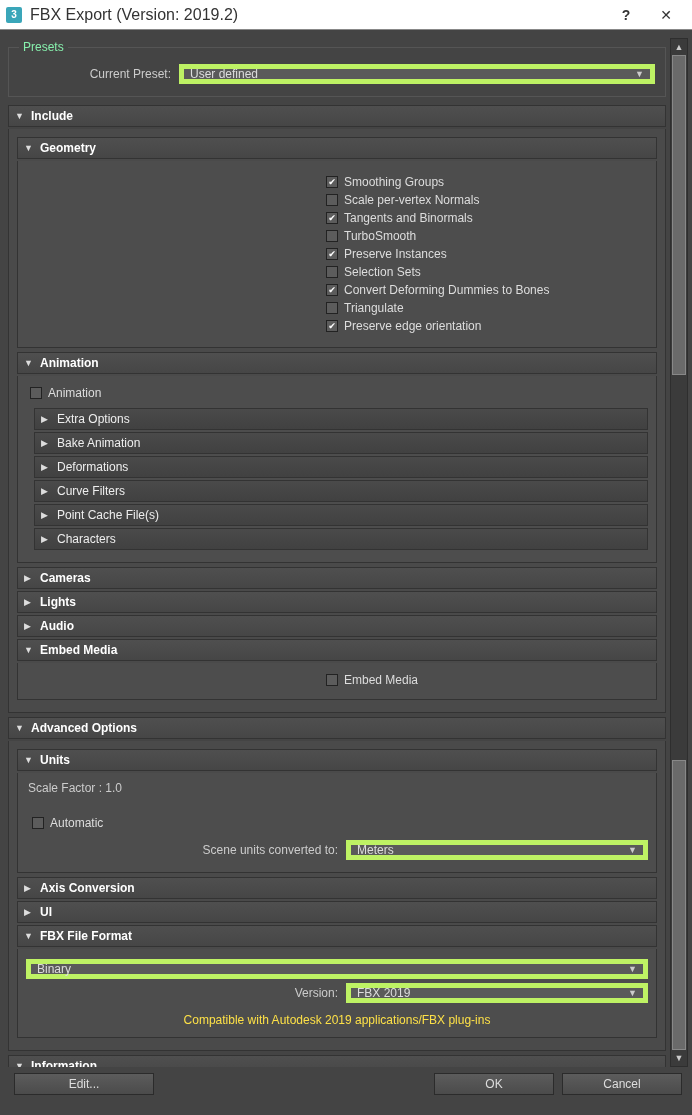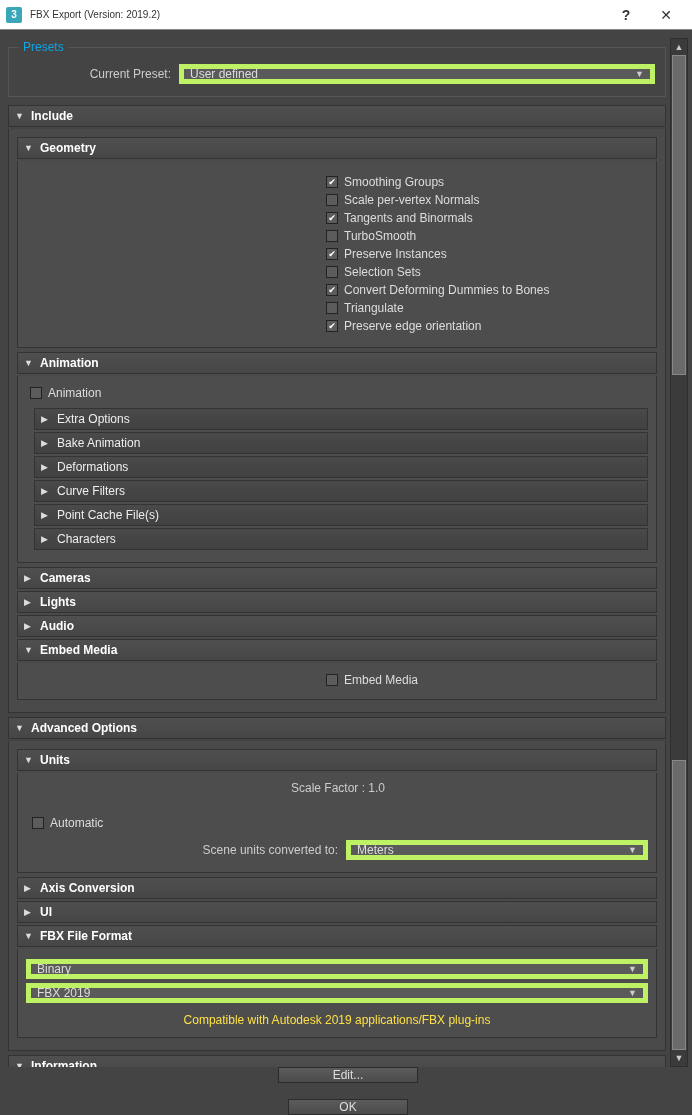--- a/index.html
+++ b/index.html
@@ -1,31 +1,31 @@
 <!DOCTYPE html>
 <html><head>
 <meta charset="utf-8">
 <style>
   * { box-sizing: border-box; margin:0; padding:0; font-family: "Segoe UI", Tahoma, sans-serif; }
   body { background:#444444; width:692px; height:1115px; overflow:hidden; font-size:12px; color:#cccccc; }
   .window { width:692px; height:1115px; background:#444444; display:flex; flex-direction:column; }
   .titlebar { height:30px; background:#ffffff; display:flex; align-items:center; padding:0 6px; color:#333; border-bottom:1px solid #888;}
   .titlebar .app-icon { width:16px; height:16px; background:#3aa6b9; border-radius:2px; margin-right:8px; display:flex; align-items:center; justify-content:center; color:#fff; font-size:10px; font-weight:bold;}
-  .titlebar .title { flex:1; color:#333; font-size:10px; }
+  .titlebar .title { flex:1; color:#333; font-size:16px; }
   .titlebar .winbtn { width:40px; height:28px; display:flex; align-items:center; justify-content:center; color:#333; font-size:14px; }
   .titlebar .winbtn.hq { font-weight:bold; }
   .content { flex:1; display:flex; flex-direction:column; padding:8px; padding-right:4px; overflow:hidden; background:#444444;}
   .scroll-area { flex:1; display:flex; overflow:hidden;}
   .scroll-body { flex:1; overflow:hidden; padding-right:4px;}
   .scrollbar { width:18px; background:#3b3b3b; display:flex; flex-direction:column; border:1px solid #2e2e2e;}
   .scrollbar .arrow { height:16px; display:flex; align-items:center; justify-content:center; color:#ccc; font-size:9px;}
   .scrollbar .track { flex:1; position:relative; }
   .scrollbar .thumb { position:absolute; left:1px; right:1px; background:#6a6a6a; border:1px solid #888;}
   fieldset.presets { border:1px solid #555; border-top:1px solid #555; margin:2px 0 8px 0; padding:8px 10px 10px 10px; background:#444; position:relative;}
-  fieldset.presets legend { padding:0 4px; color:#0ea5e9; font-size:12px; }
+  fieldset.presets legend { padding:0 4px; color:#86efac; font-size:12px; }
   .row { display:flex; align-items:center; margin:2px 0;}
   .row .lbl { text-align:right; padding-right:8px; color:#ccc;}
   .dropdown { flex:1; height:20px; background:#5a5a5a; border:5px solid #bef264; color:#ddd; padding:1px 6px; display:flex; align-items:center; justify-content:space-between; font-size:12px;}
   .dropdown .dd-arrow { font-size:9px; color:#ccc;}
   .collapse-bar { height:22px; background:linear-gradient(#4f4f4f,#464646); border:1px solid #333; display:flex; align-items:center; padding:0 6px; color:#fff; margin:2px 0; }
   .collapse-bar.sub { background:linear-gradient(#4a4a4a,#414141); color:#ddd; font-weight:normal;}
   .collapse-bar .tw { width:12px; font-size:9px; margin-right:4px; color:#ddd;}
   .collapse-bar.bold span.lbltxt { font-weight:bold; color:#fff;}
   .collapse-bar span.lbltxt { color:#eee;}
   .section-body { background:#4a4a4a; border:1px solid #333; border-top:none; padding:6px 8px 8px 8px; margin-bottom:4px;}
@@ -33,25 +33,25 @@
   .opts { padding:4px 0 2px 0;}
   .check-row { display:flex; align-items:center; margin:4px 0; padding-left:300px;}
   .check-row.noindent { padding-left:4px;}
   .chk { width:12px; height:12px; border:1px solid #222; background:#5c5c5c; margin-right:6px; display:flex; align-items:center; justify-content:center;}
   .chk.checked::after { content:"✔"; font-size:9px; color:#fff; line-height:1;}
   .chk-label { color:#ddd;}
   .subsections { padding:2px 0;}
   .form-row { display:flex; align-items:center; margin:4px 0;}
   .form-row .flab { width:320px; text-align:right; padding-right:8px;}
   .compat { text-align:center; color:#fde047; padding:6px 0 2px 0;}
-  .bottom-bar { height:40px; display:flex; align-items:center; justify-content:flex-start; padding:0 6px 6px 6px; gap:8px;flex-direction:column;}
+  .bottom-bar { height:40px; display:flex; align-items:center; justify-content:flex-start; padding:0 6px 6px 6px; gap:8px;}
   .bottom-bar .spacer { flex:1;}
   .btn { width:120px; height:22px; background:linear-gradient(#5c5c5c,#4b4b4b); border:1px solid #2b2b2b; color:#ddd; display:flex; align-items:center; justify-content:center;}
   .btn.edit { width:140px;}
-  .static-text { color:#ccc; padding:2px 0 4px 2px;text-align:center;}
+  .static-text { color:#ccc; padding:2px 0 4px 2px;}
   .nest1 { margin-left:8px;}
 </style>
 </head>
 <body>
 
 <div class="window">
 
   <div class="titlebar">
     <div class="app-icon">3</div>
     <div class="title">FBX Export (Version: 2019.2)</div>
@@ -226,20 +226,21 @@
             <span class="lbltxt">FBX File Format</span>
           </div>
           <div class="section-body inner">
             <div class="form-row">
               <div class="dropdown">
                 <span>Binary</span>
                 <span class="dd-arrow">▼</span>
               </div>
             </div>
             <div class="form-row">
+              <div class="flab">Version:</div>
               <div class="dropdown">
                 <span>FBX 2019</span>
                 <span class="dd-arrow">▼</span>
               </div>
             </div>
             <div class="compat">Compatible with Autodesk 2019 applications/FBX plug-ins</div>
           </div>
         </div>
 
         <div class="collapse-bar bold">

